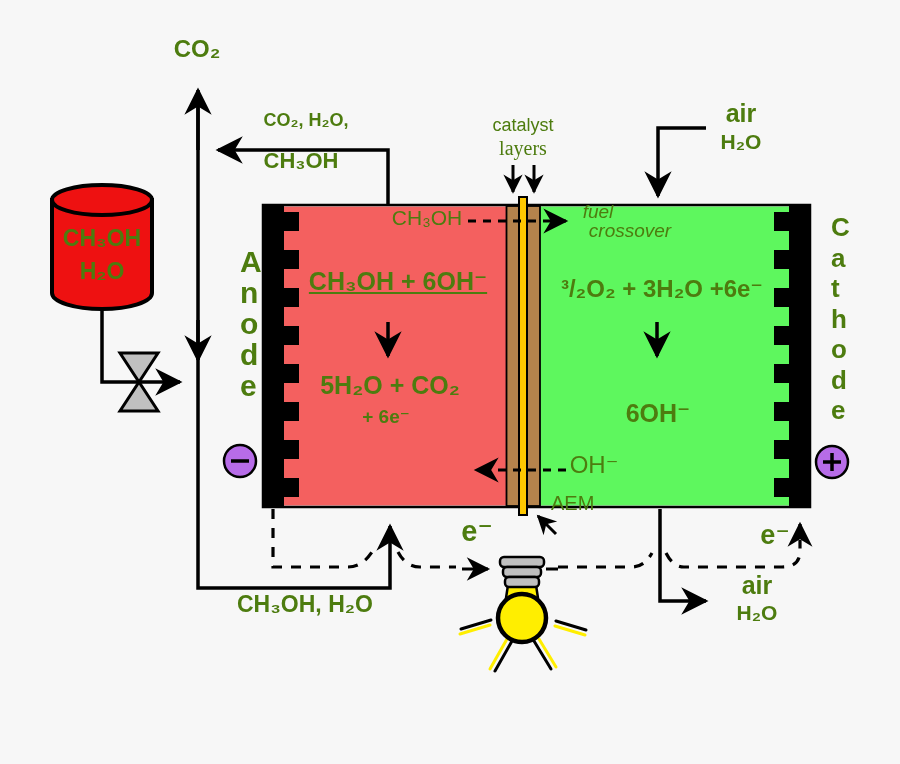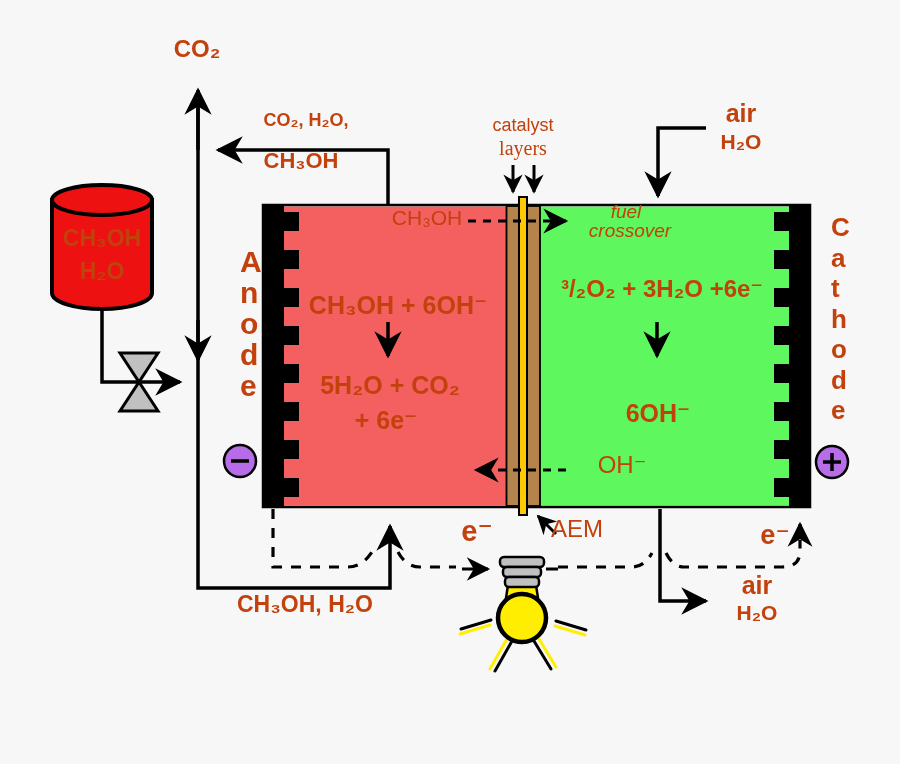--- a/index.html
+++ b/index.html
@@ -1,21 +1,21 @@
 <!DOCTYPE html>
 <html><head>
 <meta charset="utf-8">
 <style>
   html,body{margin:0;padding:0;}
   #stage{
     position:relative;width:900px;height:764px;background:#f7f7f7;
     font-family:"Liberation Sans","DejaVu Sans",sans-serif;overflow:hidden;
   }
   #art{position:absolute;left:0;top:0;}
-  .t{position:absolute;color:#c2410c;white-space:nowrap;line-height:1.1;}
+  .t{position:absolute;color:#4d7c0f;white-space:nowrap;line-height:1.1;}
   .c{transform:translateX(-50%);text-align:center;}
   .b{font-weight:bold;}
   .i{font-style:italic;}
   .vert{width:1px;white-space:normal;word-break:break-all;text-align:left;overflow:visible;}
 </style>
 </head>
 <body>
 
 <div id="stage">
 
@@ -137,30 +137,30 @@
 <div class="t c b" style="left:197px;top:36px;font-size:24px;">CO₂</div>
 <div class="t c b" style="left:306px;top:111px;font-size:18px;">CO₂, H₂O,</div>
 <div class="t c b" style="left:301px;top:149px;font-size:22px;">CH₃OH</div>
 <div class="t c b" style="left:102px;top:226px;font-size:23px;">CH₃OH</div>
 <div class="t c b" style="left:102px;top:259px;font-size:23px;">H₂O</div>
 <div class="t c" style="left:523px;top:116px;font-size:18px;">catalyst</div>
 <div class="t c" style="left:523px;top:137px;font-size:20px;font-family:Liberation Serif, serif;">layers</div>
 <div class="t c b" style="left:741px;top:100px;font-size:25px;">air</div>
 <div class="t c b" style="left:741px;top:130px;font-size:21px;">H₂O</div>
 <div class="t c" style="left:427px;top:206px;font-size:21px;">CH₃OH</div>
-<div class="t c i" style="left:626px;top:202px;font-size:19px;">fuel</div>
+<div class="t c i" style="left:598px;top:202px;font-size:19px;">fuel</div>
 <div class="t c i" style="left:630px;top:221px;font-size:19px;">crossover</div>
 <div class="t b vert" style="left:240px;top:246px;font-size:30px;line-height:31px;">Anode</div>
 <div class="t b vert" style="left:831px;top:212px;font-size:26px;line-height:30.5px;">Cathode</div>
-<div class="t c b" style="left:398px;top:292px;font-size:25px;">CH₃OH + 6OH⁻</div>
+<div class="t c b" style="left:398px;top:268px;font-size:25px;text-decoration:underline;">CH₃OH + 6OH⁻</div>
 <div class="t c b" style="left:390px;top:372px;font-size:25px;">5H₂O + CO₂</div>
-<div class="t c b" style="left:386px;top:407px;font-size:25px;">+ 6e⁻</div>
+<div class="t c b" style="left:386px;top:407px;font-size:19px;">+ 6e⁻</div>
 <div class="t c b" style="left:662px;top:276px;font-size:24px;">³/₂O₂ + 3H₂O +6e⁻</div>
 <div class="t c b" style="left:658px;top:372px;font-size:25px;margin-top:28px;">6OH⁻</div>
-<div class="t c" style="left:594px;top:452px;font-size:24px;margin-left:28px;">OH⁻</div>
-<div class="t" style="left:551px;top:516px;font-size:24px;text-align:right;">AEM</div>
+<div class="t c" style="left:594px;top:452px;font-size:24px;">OH⁻</div>
+<div class="t" style="left:551px;top:492px;font-size:20px;text-align:right;">AEM</div>
 <div class="t c b" style="left:477px;top:516px;font-size:29px;">e⁻</div>
 <div class="t c b" style="left:775px;top:521px;font-size:27px;">e⁻</div>
 <div class="t b" style="left:198px;top:592px;font-size:23px;margin-left:39px;">CH₃OH, H₂O</div>
 <div class="t c b" style="left:757px;top:572px;font-size:25px;">air</div>
 <div class="t c b" style="left:757px;top:601px;font-size:21px;">H₂O</div>
 
 </div>
 
 </body></html>

